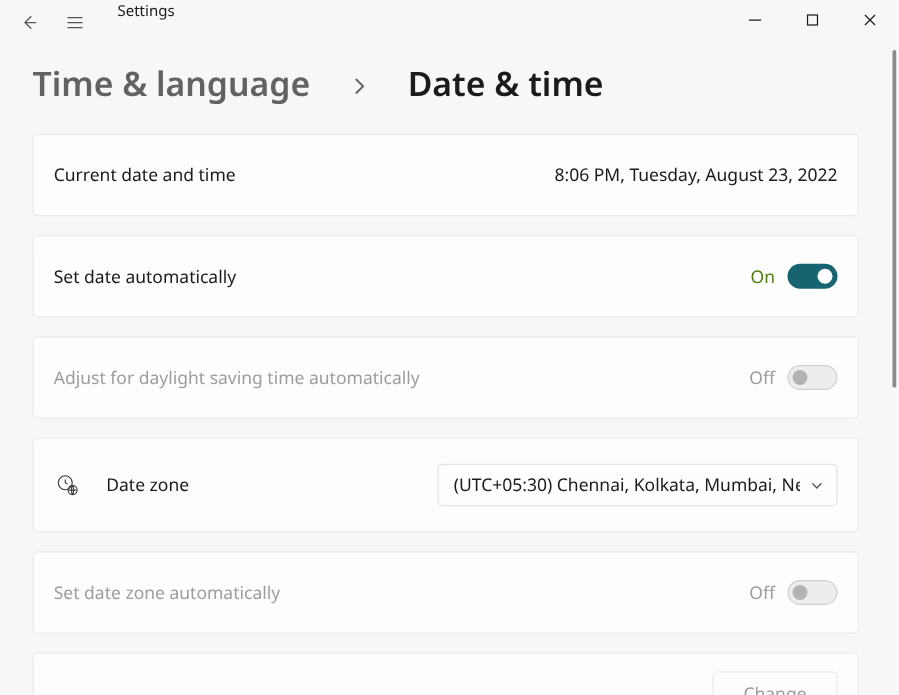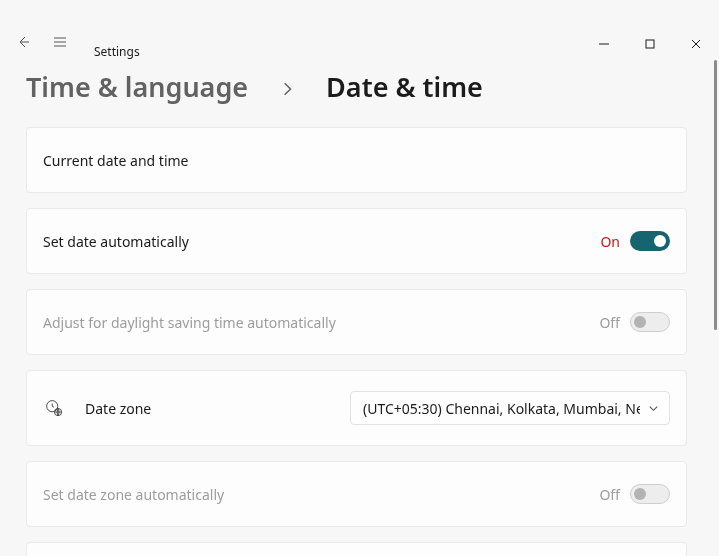--- a/index.html
+++ b/index.html
@@ -6,23 +6,22 @@
   html, body { width: 719px; height: 556px; overflow: hidden; }
   body {
     font-family: "Segoe UI", -apple-system, system-ui, sans-serif;
     background: #f7f7f7;
     color: #1b1b1b;
     font-size: 14px;
   }
   .titlebar {
     height: 40px;
     display: flex;
-    align-items: flex-end;
+    align-items: flex-start;
     padding-left: 6px;
-    margin-top: 20px;
   }
   .tb-btn {
     width: 36px; height: 36px;
     display: flex; align-items: center; justify-content: center;
     color: #555;
   }
   .tb-btn svg { width: 16px; height: 16px; }
   .tb-title { font-size: 12px; color: #1b1b1b; margin-left: 16px; }
   .wincontrols {
     margin-left: auto;
@@ -80,21 +79,21 @@
     display: flex;
     align-items: center;
     padding: 0 16px;
   }
   .panel.disabled .primary-label,
   .panel.disabled .value-label { color: #9d9d9d; }
   .panel.tall { min-height: 76px; }
 
   .primary-label { font-size: 14px; color: #1b1b1b; }
   .value-right { margin-left: auto; font-size: 14px; color: #1b1b1b; }
-  .value-label { margin-left: auto; font-size: 14px; color: #b91c1c; margin-right: 10px; }
+  .value-label { margin-left: auto; font-size: 14px; color: #4d7c0f; margin-right: 10px; }
 
   .row-icon {
     width: 22px; height: 22px;
     display: flex; align-items: center; justify-content: center;
     margin-right: 20px;
     color: #3a3a3a;
   }
   .row-icon svg { width: 18px; height: 18px; }
 
   .toggle {
@@ -197,20 +196,21 @@
             <path d="M4 1l5 5-5 5"></path>
           </svg>
     </span>
     <span class="bc-current">Date &amp; time</span>
   </div>
 
   <div class="panel-list">
 
     <div class="panel">
       <span class="primary-label">Current date and time</span>
+      <span class="value-right">8:06 PM, Tuesday, August 23, 2022</span>
     </div>
 
     <div class="panel">
       <span class="primary-label">Set date automatically</span>
       <span class="value-label">On</span>
       <div class="toggle on">
             <div class="knob"></div>
           </div>
     </div>
 

